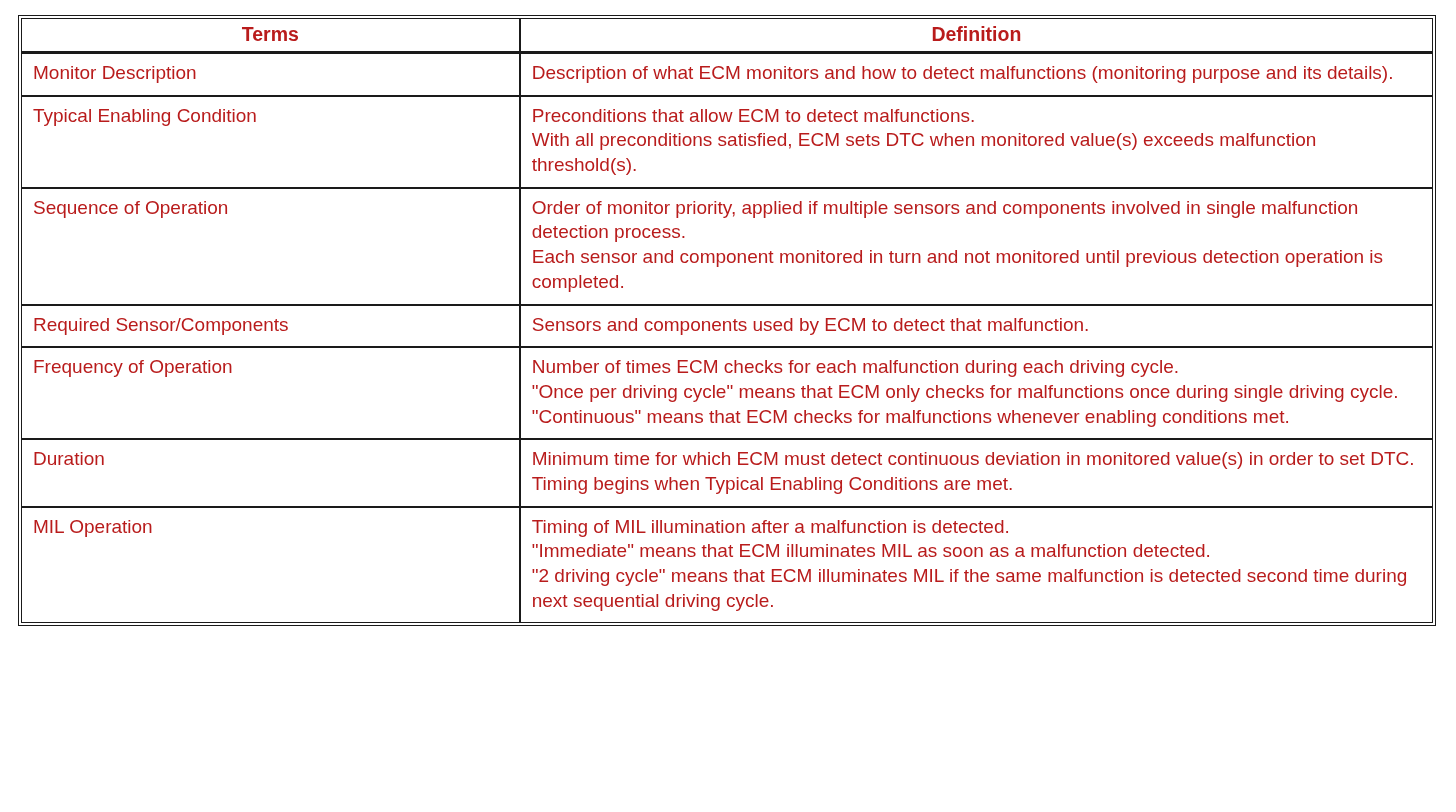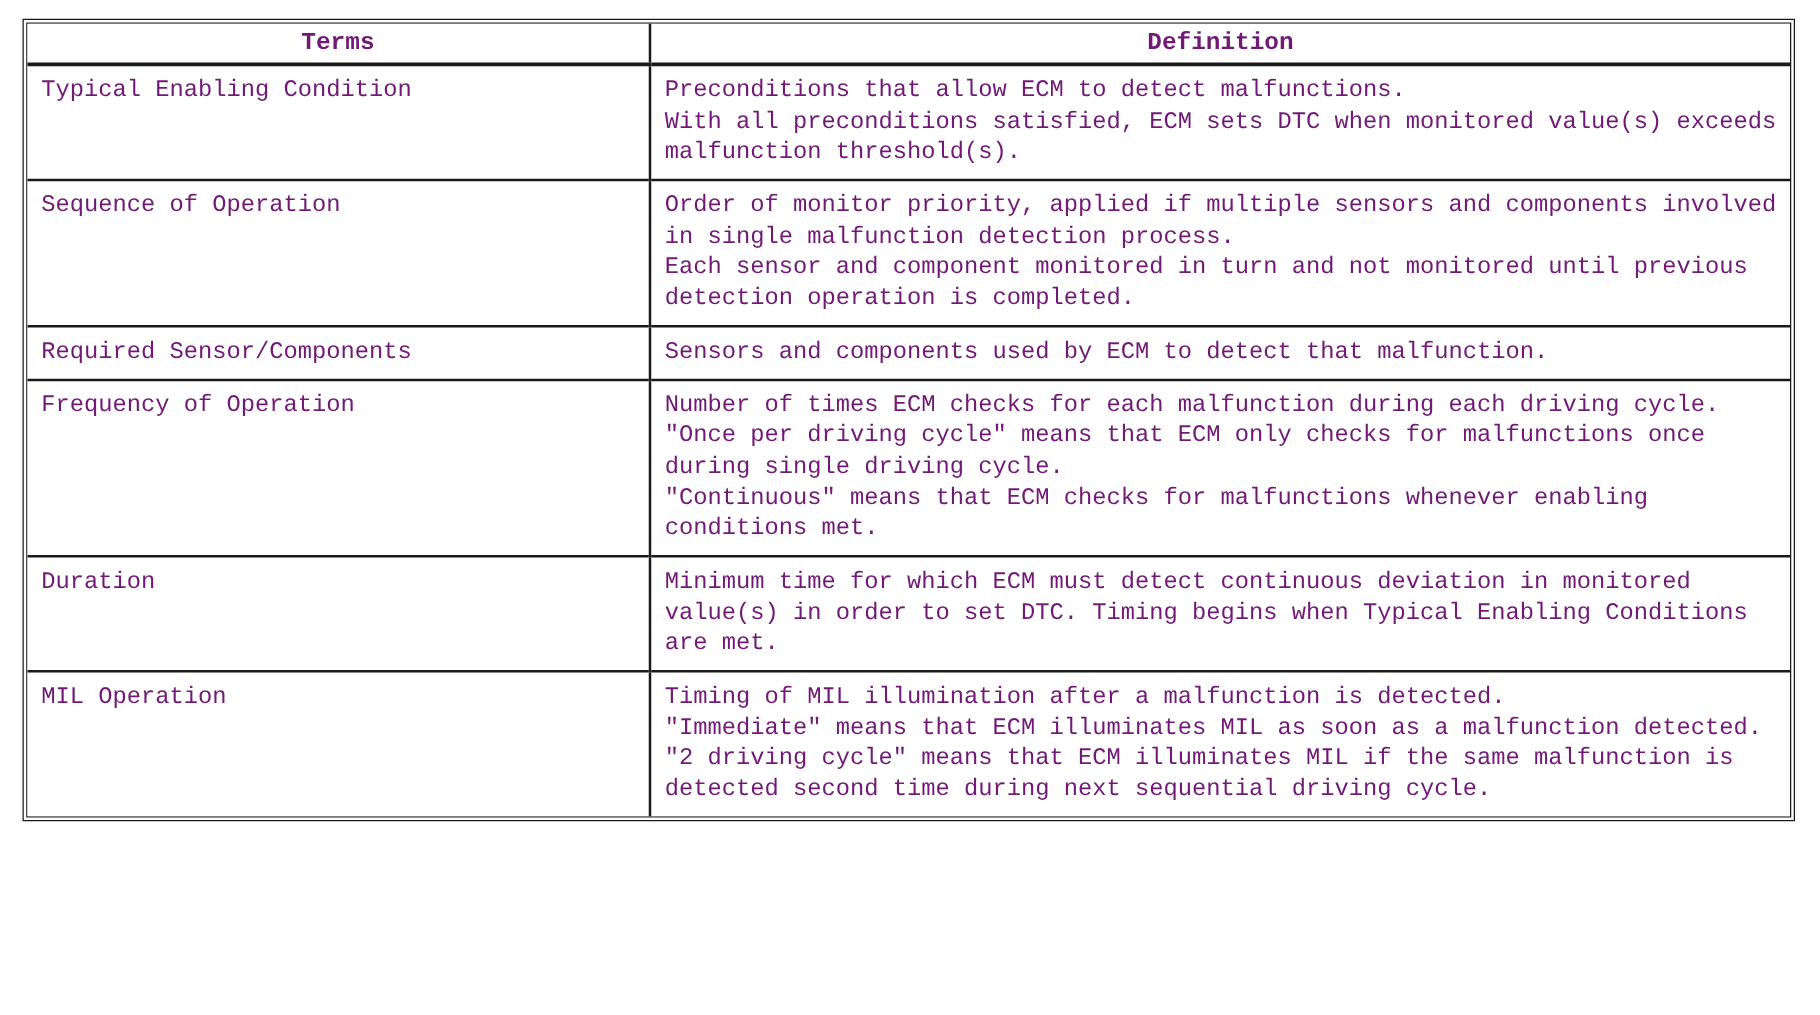--- a/index.html
+++ b/index.html
@@ -17,23 +17,23 @@
     padding: 15px 20px 16px 18px;
   }
   .table-frame {
     border: 4px double #1a1a1a;
     background: #ffffff;
   }
   table.terms-table {
     width: 100%;
     border-collapse: collapse;
     table-layout: fixed;
-    font-family: Liberation Mono, monospace;
+    font-family: Liberation Sans, sans-serif;
     font-size: 19px;
-    color: #701a75;
+    color: #b91c1c;
     background: #ffffff;
   }
   col.col-terms { width: 35.3%; }
   col.col-def   { width: 64.7%; }
 
   table.terms-table th {
     font-weight: bold;
     font-size: 19.5px;
     text-align: center;
     vertical-align: middle;
@@ -71,20 +71,24 @@
         <col class="col-def">
       </colgroup>
       <thead>
         <tr>
           <th>Terms</th>
           <th>Definition</th>
         </tr>
       </thead>
       <tbody>
         <tr>
+          <td class="cell-term">Monitor Description</td>
+          <td class="cell-def">Description of what ECM monitors and how to detect malfunctions (monitoring purpose and its details).</td>
+        </tr>
+        <tr>
           <td class="cell-term">Typical Enabling Condition</td>
           <td class="cell-def">Preconditions that allow ECM to detect malfunctions.
 With all preconditions satisfied, ECM sets DTC when monitored value(s) exceeds malfunction threshold(s).</td>
         </tr>
         <tr>
           <td class="cell-term">Sequence of Operation</td>
           <td class="cell-def">Order of monitor priority, applied if multiple sensors and components involved in single malfunction detection process.
 Each sensor and component monitored in turn and not monitored until previous detection operation is completed.</td>
         </tr>
         <tr>

